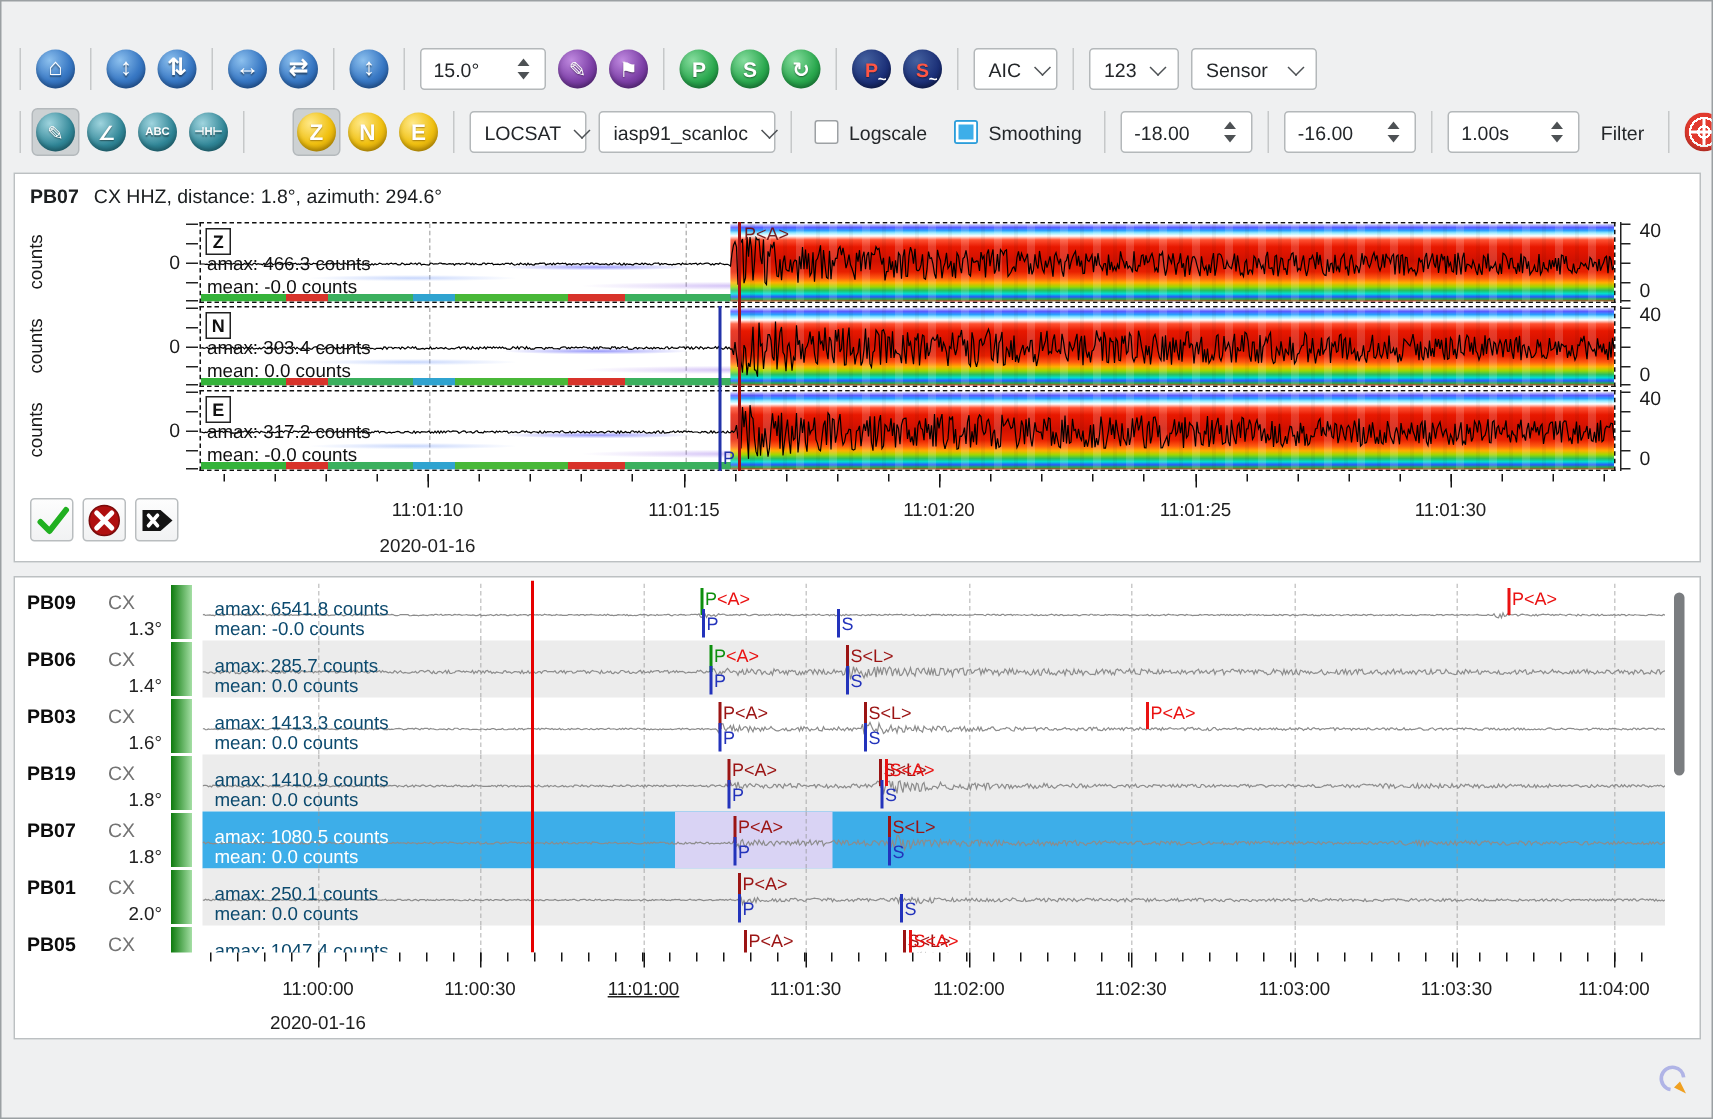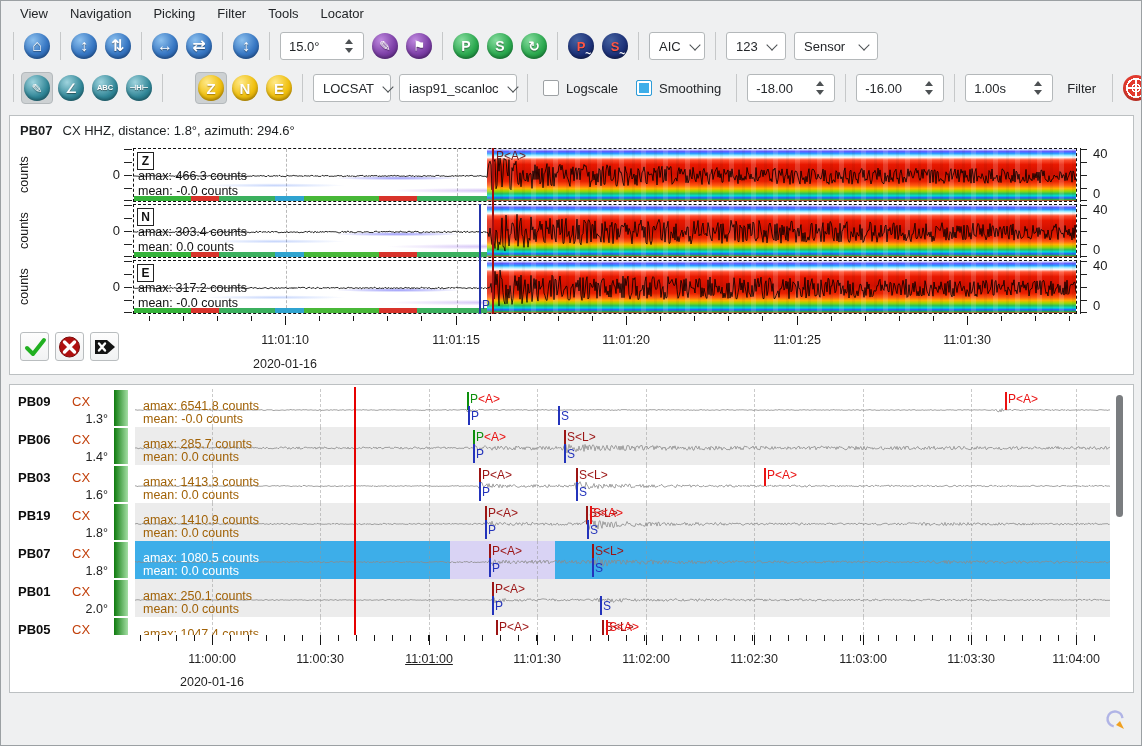--- a/index.html
+++ b/index.html
@@ -82,51 +82,43 @@
   .zplab{position:absolute;font-size:12px;color:#2333aa;z-index:5;}
   .zhiddenpick{position:absolute;font-size:12px;color:rgba(110,10,10,.9);z-index:5;}
   .zbtn{position:absolute;width:29px;height:29px;border:1px solid #b9bdbf;border-radius:3px;background:linear-gradient(#fdfdfd,#f1f2f3);display:flex;align-items:center;justify-content:center;box-sizing:border-box;}
   .xtick{position:absolute;width:1px;background:#151515;}
   .xlabel{position:absolute;width:84px;text-align:center;font-size:12.5px;color:#1f1f1f;}
 
   
   #rows{position:absolute;left:0;top:2px;width:1117px;height:248px;overflow:hidden;}
   .srow{position:absolute;left:0;width:1117px;height:38px;}
   .scode{position:absolute;left:8px;top:5px;font-weight:bold;font-size:13px;color:#0c0c0c;}
-  .snet{position:absolute;left:62px;top:5px;font-size:13px;color:#c2410c;}
+  .snet{position:absolute;left:62px;top:5px;font-size:13px;color:#737373;}
   .sdist{position:absolute;left:56px;top:23px;width:42px;text-align:right;font-size:12.5px;color:#222;}
   .sbar{position:absolute;left:104px;top:1px;width:14px;height:36px;background:linear-gradient(90deg,#0d7a0d,#a5dfa5);}
   .strace{position:absolute;left:125px;top:0;width:975px;height:38px;overflow:hidden;}
   .strace.alt{background:#ececec;}
   .strace.selbg{background:#3daee9;}
   .swin{position:absolute;top:0;bottom:0;background:#d9d3f4;z-index:1;}
   .rgrid{position:absolute;top:0;bottom:0;width:0;border-left:1px dashed rgba(150,150,150,.5);z-index:2;}
-  .samax,.smean{position:absolute;left:8px;font-size:12.5px;color:#a16207;z-index:4;white-space:nowrap;}
+  .samax,.smean{position:absolute;left:8px;font-size:12.5px;color:#0c4a6e;z-index:4;white-space:nowrap;}
   .samax{top:10px;}.smean{top:23px;}
   .samax.sel,.smean.sel{color:#fff;}
   .rowwave{position:absolute;left:0;top:0;z-index:3;}
   .pickline{position:absolute;width:1.5px;top:3px;height:18px;z-index:5;}
   .pickline.man{top:17px;height:19px;}
   .picklab{position:absolute;top:3px;font-size:12px;z-index:5;white-space:pre;}
   .picklab.man{top:20px;}
   .originline{position:absolute;left:344px;top:0;width:1.5px;height:248px;background:#e60000;z-index:4;}
   .vscroll{position:absolute;left:1106px;top:8px;width:7px;height:122px;background:#7a7d80;border-radius:3.5px;z-index:7;}
 </style>
 </head>
 <body>
 
 <div class="window">
-  <div class="menubar" id="menubar">
-      <div class="menu-item">View</div>
-      <div class="menu-item">Navigation</div>
-      <div class="menu-item">Picking</div>
-      <div class="menu-item">Filter</div>
-      <div class="menu-item">Tools</div>
-      <div class="menu-item">Locator</div>
-    </div>
   <div class="toolbar" id="tb1">
       <div class="tsep"></div>
       <div class="tbtn">
         <span class="circ blue">
           <span class="g1">⌂</span>
         </span>
       </div>
       <div class="tsep"></div>
       <div class="tbtn">
         <span class="circ blue">

